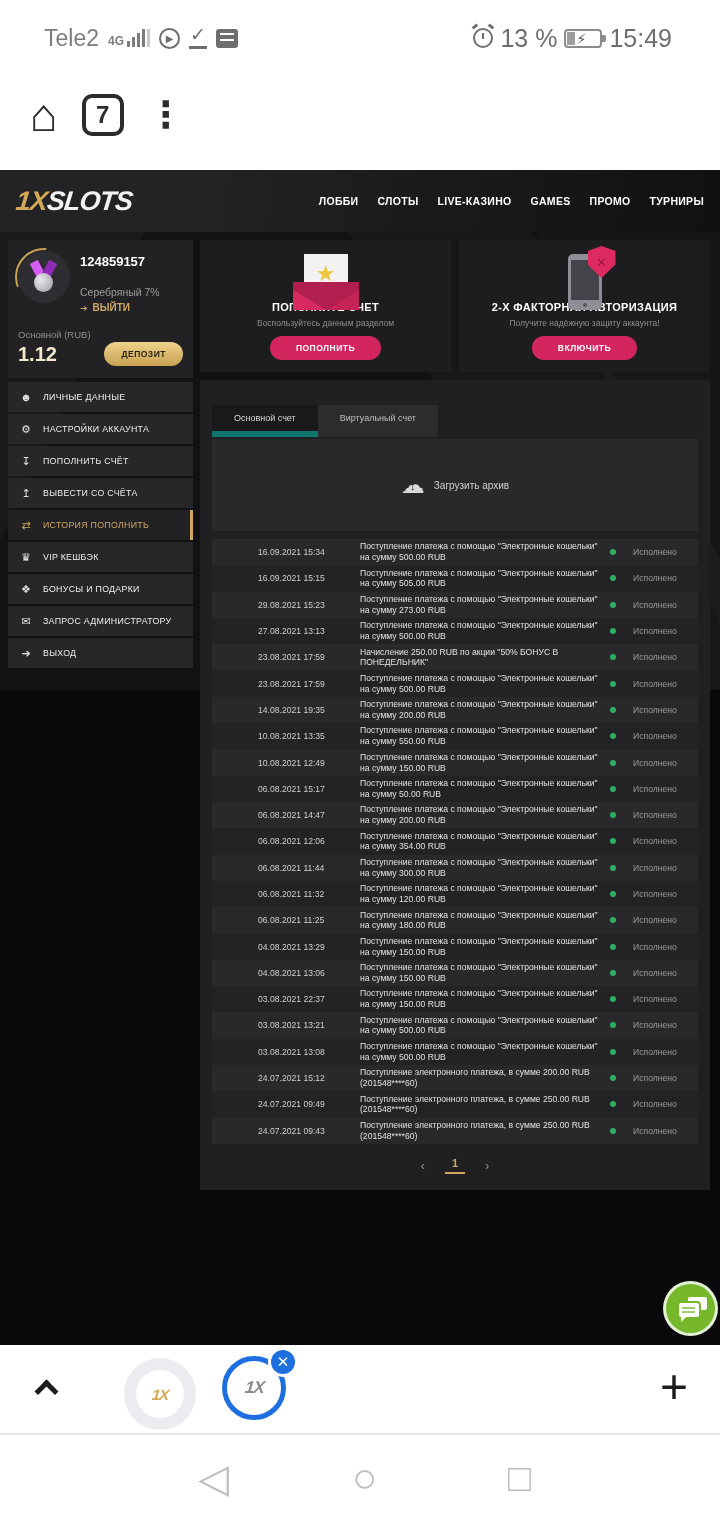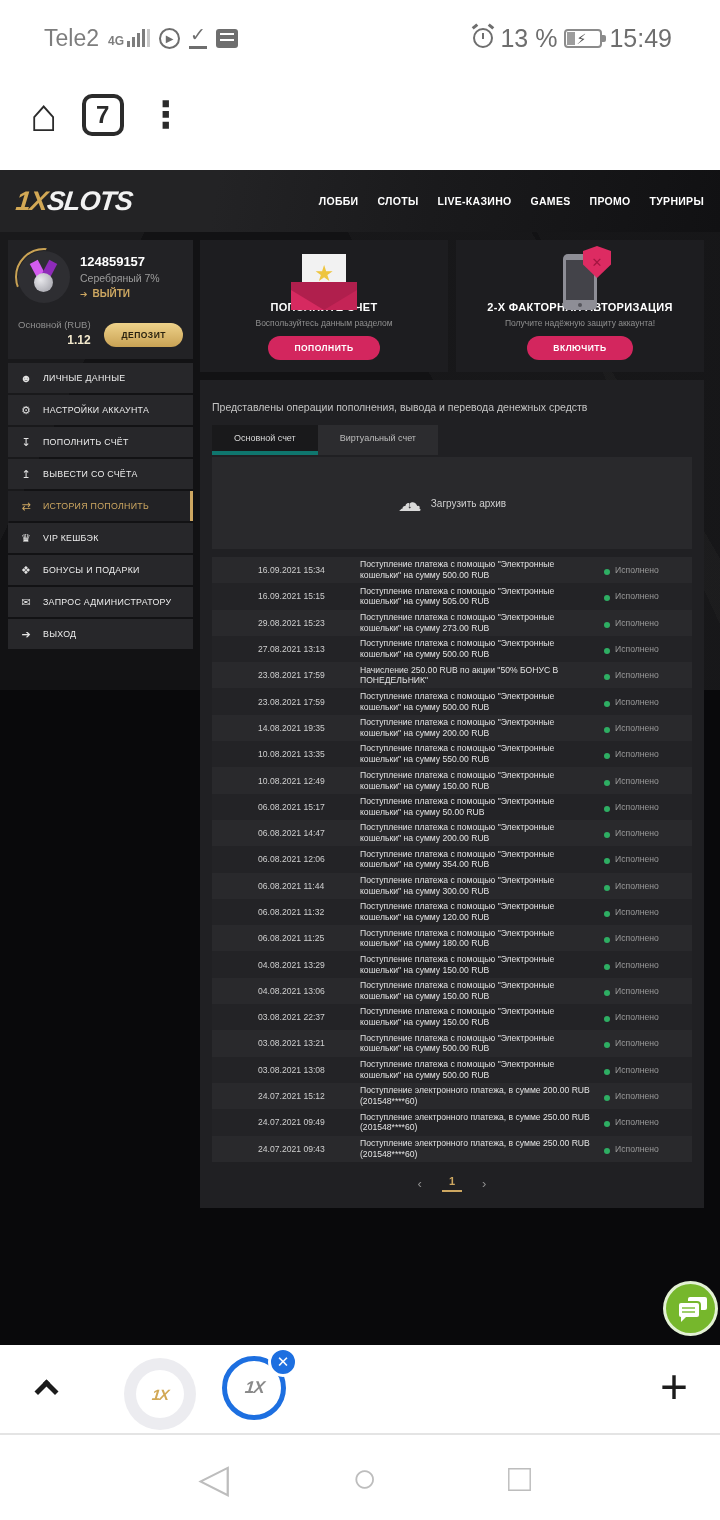--- a/index.html
+++ b/index.html
@@ -52,40 +52,40 @@
       #121214;
   }
   .site-header { position:relative; height:62px; display:flex; align-items:center; padding:0 16px;
     background:linear-gradient(100deg,#232325 0 30%, #1a1a1c 60%, #111113); }
   .logo { font-style:italic; font-weight:bold; font-size:27px; letter-spacing:-1px; transform:skew(-6deg); }
   .logo .l1 { color:#d2a855; }
   .logo .l2 { color:#f2f2f2; }
   .site-nav { margin-left:auto; display:flex; gap:19px; }
   .nav-item { color:#fff; font-size:10.5px; font-weight:bold; letter-spacing:0.3px; cursor:pointer; white-space:nowrap; }
 
-  .content { position:relative; display:flex; gap:7px; padding:8px 16px 0 8px; }
+  .content { position:relative; display:flex; gap:7px; padding:8px 10px 0 8px; }
   .sidebar { width:185px; flex:none; }
 
   .account-card { background:#222225; padding:11px 10px 12px; }
   .acc-top { display:flex; gap:10px; }
   .avatar { width:52px; height:52px; border-radius:50%; background:#2e2e32; position:relative; flex:none; }
   .avatar::before { content:""; position:absolute; inset:-3px; border:2px solid #c9a254; border-radius:50%;
       clip-path:polygon(0 0,55% 0,25% 55%,0 70%); }
   .ribbon { position:absolute; top:10px; left:15px; width:9px; height:16px; background:#d45cf0; transform:rotate(-28deg); }
   .ribbon2 { position:absolute; top:10px; left:27px; width:9px; height:16px; background:#8e2bb8; transform:rotate(28deg); }
   .medal { position:absolute; top:22px; left:16px; width:19px; height:19px; border-radius:50%;
       background:radial-gradient(circle at 35% 35%, #e8e8ec, #9a9aa2); }
   .acc-info { padding-top:3px; }
   .acc-id { color:#fff; font-size:13px; font-weight:bold; }
-  .acc-level { color:#9c9c9c; font-size:10.5px; margin-top:3px; }
+  .acc-level { color:#9c9c9c; font-size:10.5px; margin-top:17px; }
   .acc-logout { color:#cda761; font-size:10px; font-weight:bold; margin-top:4px; display:flex; align-items:center; gap:5px; cursor:pointer; }
   .acc-logout .g { font-size:9px; }
   .acc-bottom { display:flex; align-items:flex-end; margin-top:16px; }
   .balance-label { color:#8f8f8f; font-size:9.5px; }
-  .balance-value { color:#f3e9cd; font-size:12px; font-weight:bold; margin-top:3px;text-align:right; }
+  .balance-value { color:#f3e9cd; font-size:20px; font-weight:bold; margin-top:3px; }
   .deposit-btn { margin-left:auto; background:linear-gradient(#eed28a,#c9a254); color:#2b2310; font-size:8.5px; font-weight:bold; letter-spacing:0.5px; border:none; border-radius:12px; padding:7px 17px; cursor:pointer; }
 
   .menu { margin-top:4px; display:flex; flex-direction:column; gap:2px; }
   .menu-item { background:#27272a; height:30px; display:flex; align-items:center; padding:0 10px; gap:9px; cursor:pointer; }
   .menu-item .mi { width:16px; text-align:center; color:#e3e3e3; font-size:11px; flex:none; }
   .menu-item .ml { color:#ededed; font-size:8.8px; font-weight:normal; letter-spacing:0.3px; }
   .menu-item.active { background:#222225; border-right:3px solid #cda761; }
   .menu-item.active .ml, .menu-item.active .mi { color:#cda761; }
 
   .main { flex:1; display:flex; flex-direction:column; gap:8px; }
@@ -106,33 +106,33 @@
   .phone2fa::after { content:""; position:absolute; left:50%; bottom:3px; width:4px; height:4px; margin-left:-2px; border-radius:50%; background:#55555c; }
   .shield { position:absolute; top:-8px; right:-14px; width:28px; height:32px; background:#dd2b62; color:#a31440;
      clip-path:polygon(50% 0,100% 16%,100% 58%,50% 100%,0 58%,0 16%);
      display:flex; align-items:center; justify-content:center; font-size:13px; font-weight:bold; }
 
   .panel { background:#202023; padding:13px 12px 16px; }
   .panel-title { color:#fff; font-size:15px; font-weight:bold; letter-spacing:0.3px; }
   .panel-sub { color:#c4c4c4; font-size:10.5px; margin-top:8px; }
   .tabs { display:flex; margin-top:12px; }
   .tab { font-size:9px; color:#bdbdbd; padding:8px 22px; background:#2c2c2f; cursor:pointer; }
-  .tab.active { background:#19191b; border-bottom:4px solid #0f766e; color:#d8d8d8; }
+  .tab.active { background:#19191b; border-bottom:6px solid #0f766e; color:#d8d8d8; }
   .archive-box { margin-top:2px; background:#29292c; height:92px; display:flex; align-items:center; justify-content:center; gap:9px; cursor:pointer; }
   .cloud { position:relative; font-size:24px; color:#d9d9d9; line-height:1; }
   .cloud s { position:absolute; left:50%; top:54%; transform:translate(-50%,-50%); font-size:11px; font-weight:bold; color:#29292c; text-decoration:none; }
   .archive-label { color:#cfcfcf; font-size:10px; }
 
   .rows { margin-top:8px; display:flex; flex-direction:column; }
   .t-row { display:flex; align-items:center; min-height:26.3px; padding:2px 8px 2px 10px; }
   .rows div.t-row:nth-of-type(odd) { background:#29292c; }
   .rows div.t-row:nth-of-type(even) { background:#232326; }
   .t-date { width:102px; flex:none; color:#cfcfcf; font-size:8.6px;margin-left:36px; }
   .t-desc { flex:1; color:#e2e2e2; font-size:8.6px; line-height:1.25; padding-right:10px; }
-  .t-status { width:80px; flex:none; display:flex; align-items:flex-end; gap:5px; }
+  .t-status { width:80px; flex:none; display:flex; align-items:center; gap:17px; }
   .dot { width:6px; height:6px; border-radius:50%; background:#2eae63; flex:none; }
   .t-status span { color:#9a9a9a; font-size:8.6px; }
 
   .pagination { display:flex; align-items:center; justify-content:center; gap:20px; margin-top:13px; }
   .pg-arrow { color:#8f8f8f; font-size:13px; cursor:pointer; }
   .pg-page { color:#cda761; font-size:11px; font-weight:bold; border-bottom:2px solid #cda761; padding:0 7px 3px; cursor:pointer; }
 
   
   .chat-fab { position:absolute; left:663px; top:1281px; width:55px; height:55px; border-radius:50%;
      background:#76b72c; border:3px solid rgba(255,255,255,0.8); cursor:pointer; }
@@ -315,21 +315,20 @@
                 <div class="shield">✕</div>
               </div>
           </div>
           <div class="promo-title">2-Х ФАКТОРНАЯ АВТОРИЗАЦИЯ</div>
           <div class="promo-sub">Получите надёжную защиту аккаунта!</div>
           <button class="promo-btn">ВКЛЮЧИТЬ</button>
         </div>
       </div>
 
       <div class="panel">
-        <div class="panel-sub">Представлены операции пополнения, вывода и перевода денежных средств</div>
 
         <div class="tabs">
           <div class="tab active">Основной счет</div>
           <div class="tab">Виртуальный счет</div>
         </div>
 
         <div class="archive-box">
           <span class="cloud"><span>☁</span><s>↓</s></span>
           <span class="archive-label">Загрузить архив</span>
         </div>

